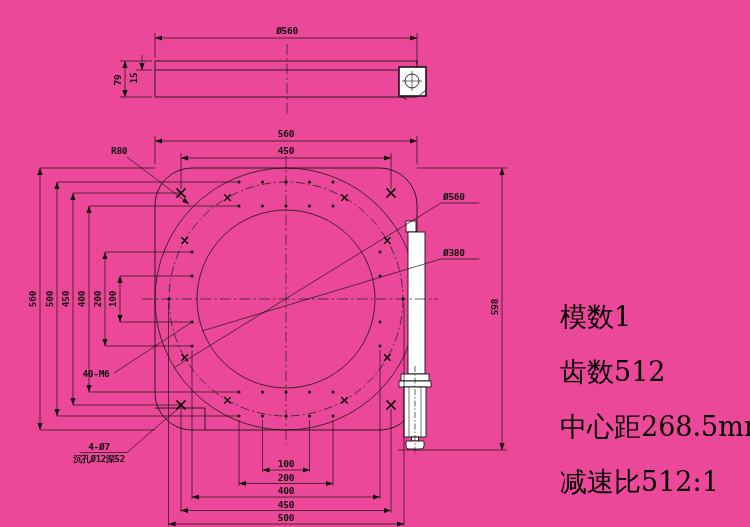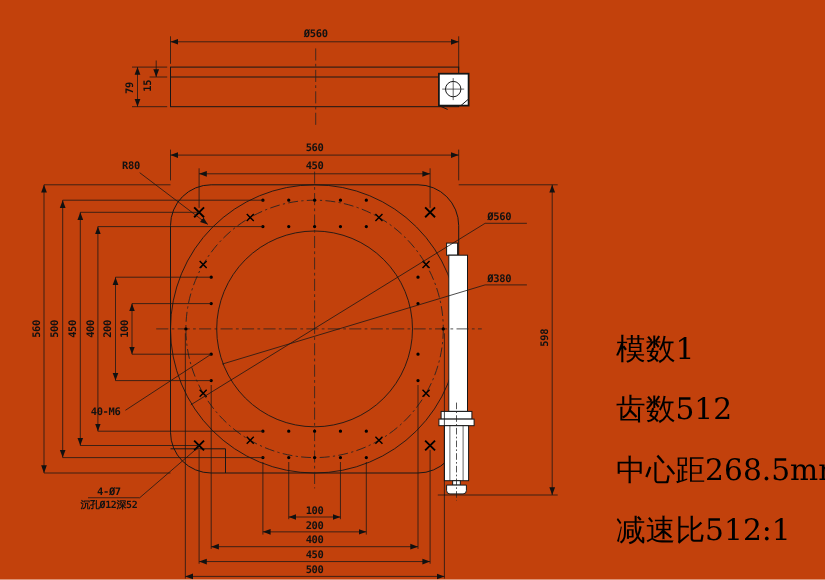--- a/index.html
+++ b/index.html
@@ -1,16 +1,16 @@
 <!DOCTYPE html>
 <html><head>
 <meta charset="utf-8">
 <style>
   html,body{margin:0;padding:0;background:#fff;}
-  .frame{position:relative;width:750px;height:527px;background:#c2410c;overflow:hidden;
+  .frame{position:relative;width:750px;height:527px;background:#ec4899;overflow:hidden;
          font-family:"Liberation Sans",sans-serif;}
   svg{position:absolute;left:0;top:0;}
   .ln{stroke:#161616;stroke-width:0.9;fill:none;}
   .wf{fill:#ffffff;stroke:#161616;stroke-width:0.9;}
   .cl{stroke:#222;stroke-width:0.7;fill:none;stroke-dasharray:11 3 2.5 3;}
   .bc{stroke:#222;stroke-width:0.8;fill:none;stroke-dasharray:9 3 2 3;}
   .dot{stroke:#000;stroke-width:3;stroke-linecap:round;fill:none;}
   .star{stroke:#000;stroke-width:1.3;fill:none;}
   .cx{stroke:#000;stroke-width:1.7;fill:none;}
   .dim{font:bold 9.5px "DejaVu Sans Mono",monospace;fill:#111;letter-spacing:-0.3px;}

